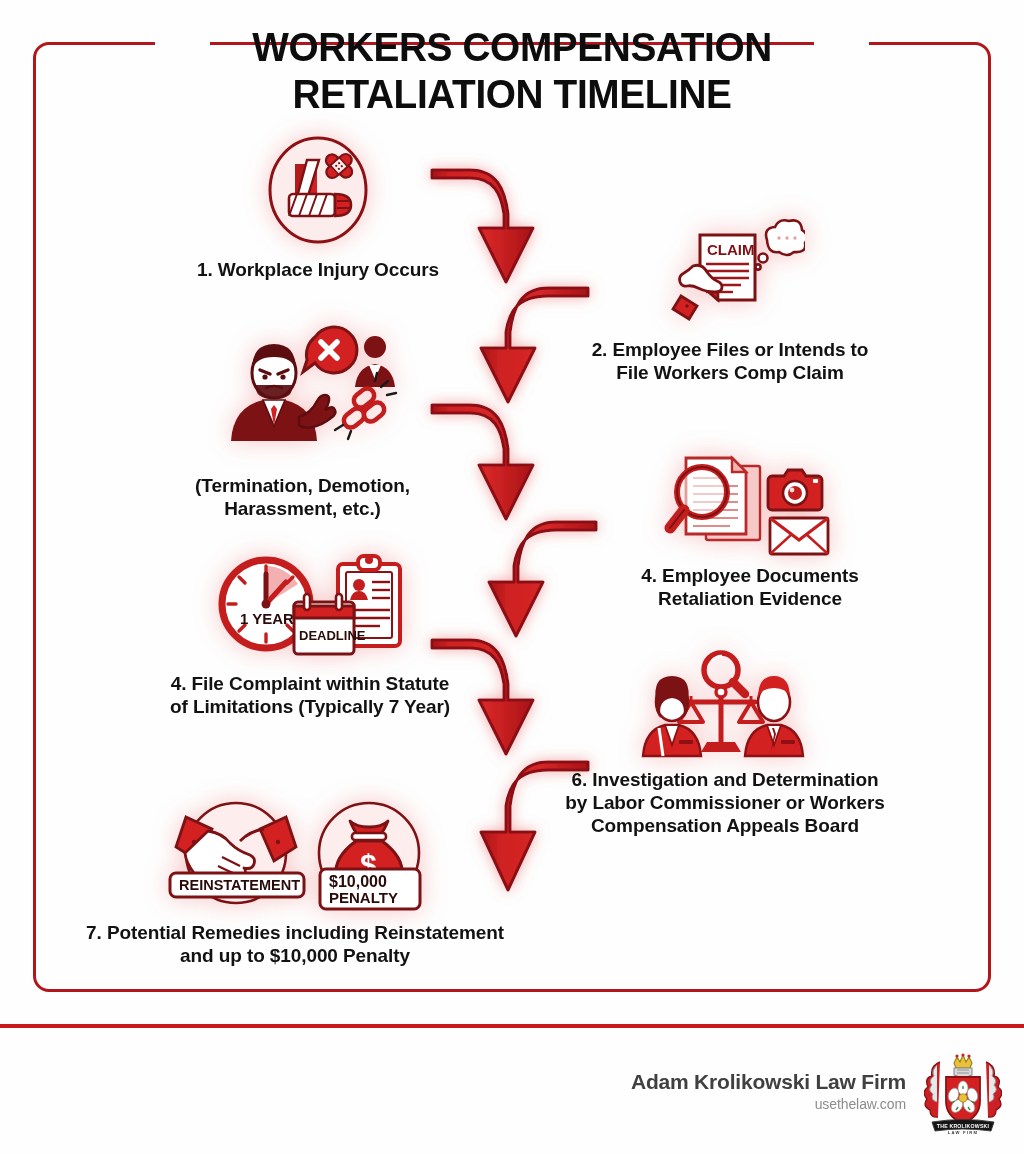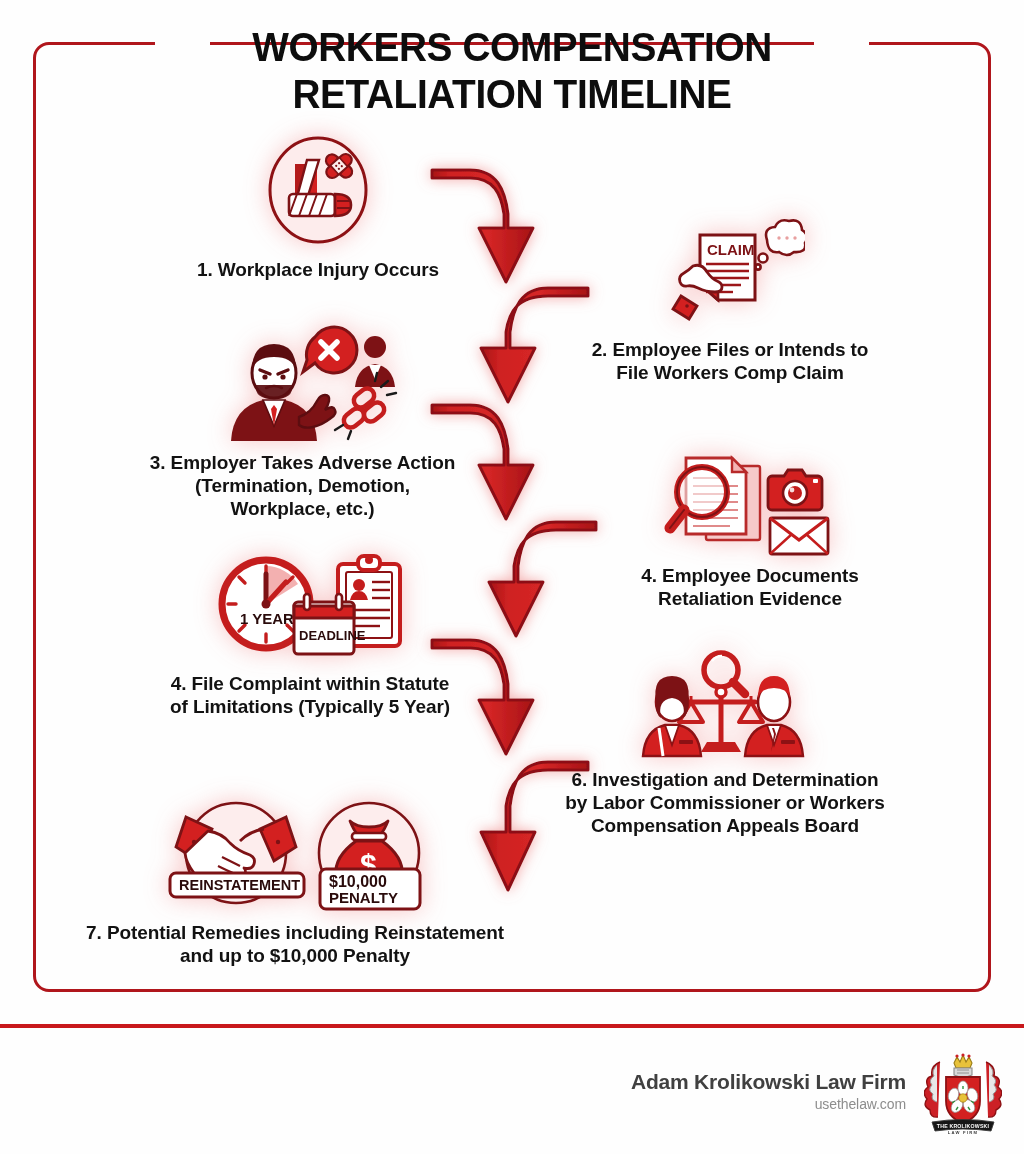--- a/index.html
+++ b/index.html
@@ -256,23 +256,23 @@
         <g stroke="#1a1a1a" stroke-width="2.4" stroke-linecap="round">
           <path d="M178 62 l7 -6"></path>
             <path d="M184 70 l9 -2"></path>
             <path d="M172 56 l2 -8"></path>
           <path d="M140 100 l-8 5"></path>
             <path d="M148 106 l-3 8"></path>
         </g>
       </svg>
     </div>
     <div class="label">
-      <span>3. Employer Takes Adverse Action</span><br>
+      <br>
       <span>(Termination, Demotion,</span><br>
-      <span>Workplace, etc.)</span>
+      <span>Harassment, etc.)</span>
     </div>
   </div>
 
   <div class="step" id="step4">
     <div class="icon-wrap">
       <svg width="180" height="104" viewBox="0 0 180 104">
 
         <rect x="46" y="14" width="54" height="74" rx="2" fill="#f6c9c9" stroke="#b82a2a" stroke-width="2.4"></rect>
 
         <path d="M26 6 H72 L86 20 V82 H26 Z" fill="#ffffff" stroke="#b82a2a" stroke-width="2.8"></path>
@@ -350,21 +350,21 @@
 
         <rect x="84" y="50" width="60" height="52" rx="4" fill="#ffffff" stroke="#7d1215" stroke-width="3"></rect>
         <path d="M84 54 h60 v12 h-60 Z" fill="#d32020" stroke="#7d1215" stroke-width="3"></path>
         <rect x="94" y="42" width="6" height="16" rx="3" fill="#ffffff" stroke="#7d1215" stroke-width="2.6"></rect>
         <rect x="126" y="42" width="6" height="16" rx="3" fill="#ffffff" stroke="#7d1215" stroke-width="2.6"></rect>
         <text x="89" y="88" font-family="'Liberation Sans',sans-serif" font-size="13" font-weight="700" fill="#2a0b0b">DEADLINE</text>
       </svg>
     </div>
     <div class="label">
       <span>4. File Complaint within Statute</span><br>
-      <span>of Limitations (Typically 5 Year)</span>
+      <span>of Limitations (Typically 7 Year)</span>
     </div>
   </div>
 
   <div class="step" id="step6">
     <div class="icon-wrap">
       <svg width="180" height="112" viewBox="0 0 180 112">
 
         <circle cx="86" cy="22" r="17" fill="none" stroke="#c41d1d" stroke-width="5.5"></circle>
         <path d="M77 13 a12 12 0 0 1 10 -5" stroke="#ffffff" stroke-width="2.6" fill="none"></path>
         <path d="M98 34 L110 46" stroke="#c41d1d" stroke-width="8.5" stroke-linecap="round"></path>

